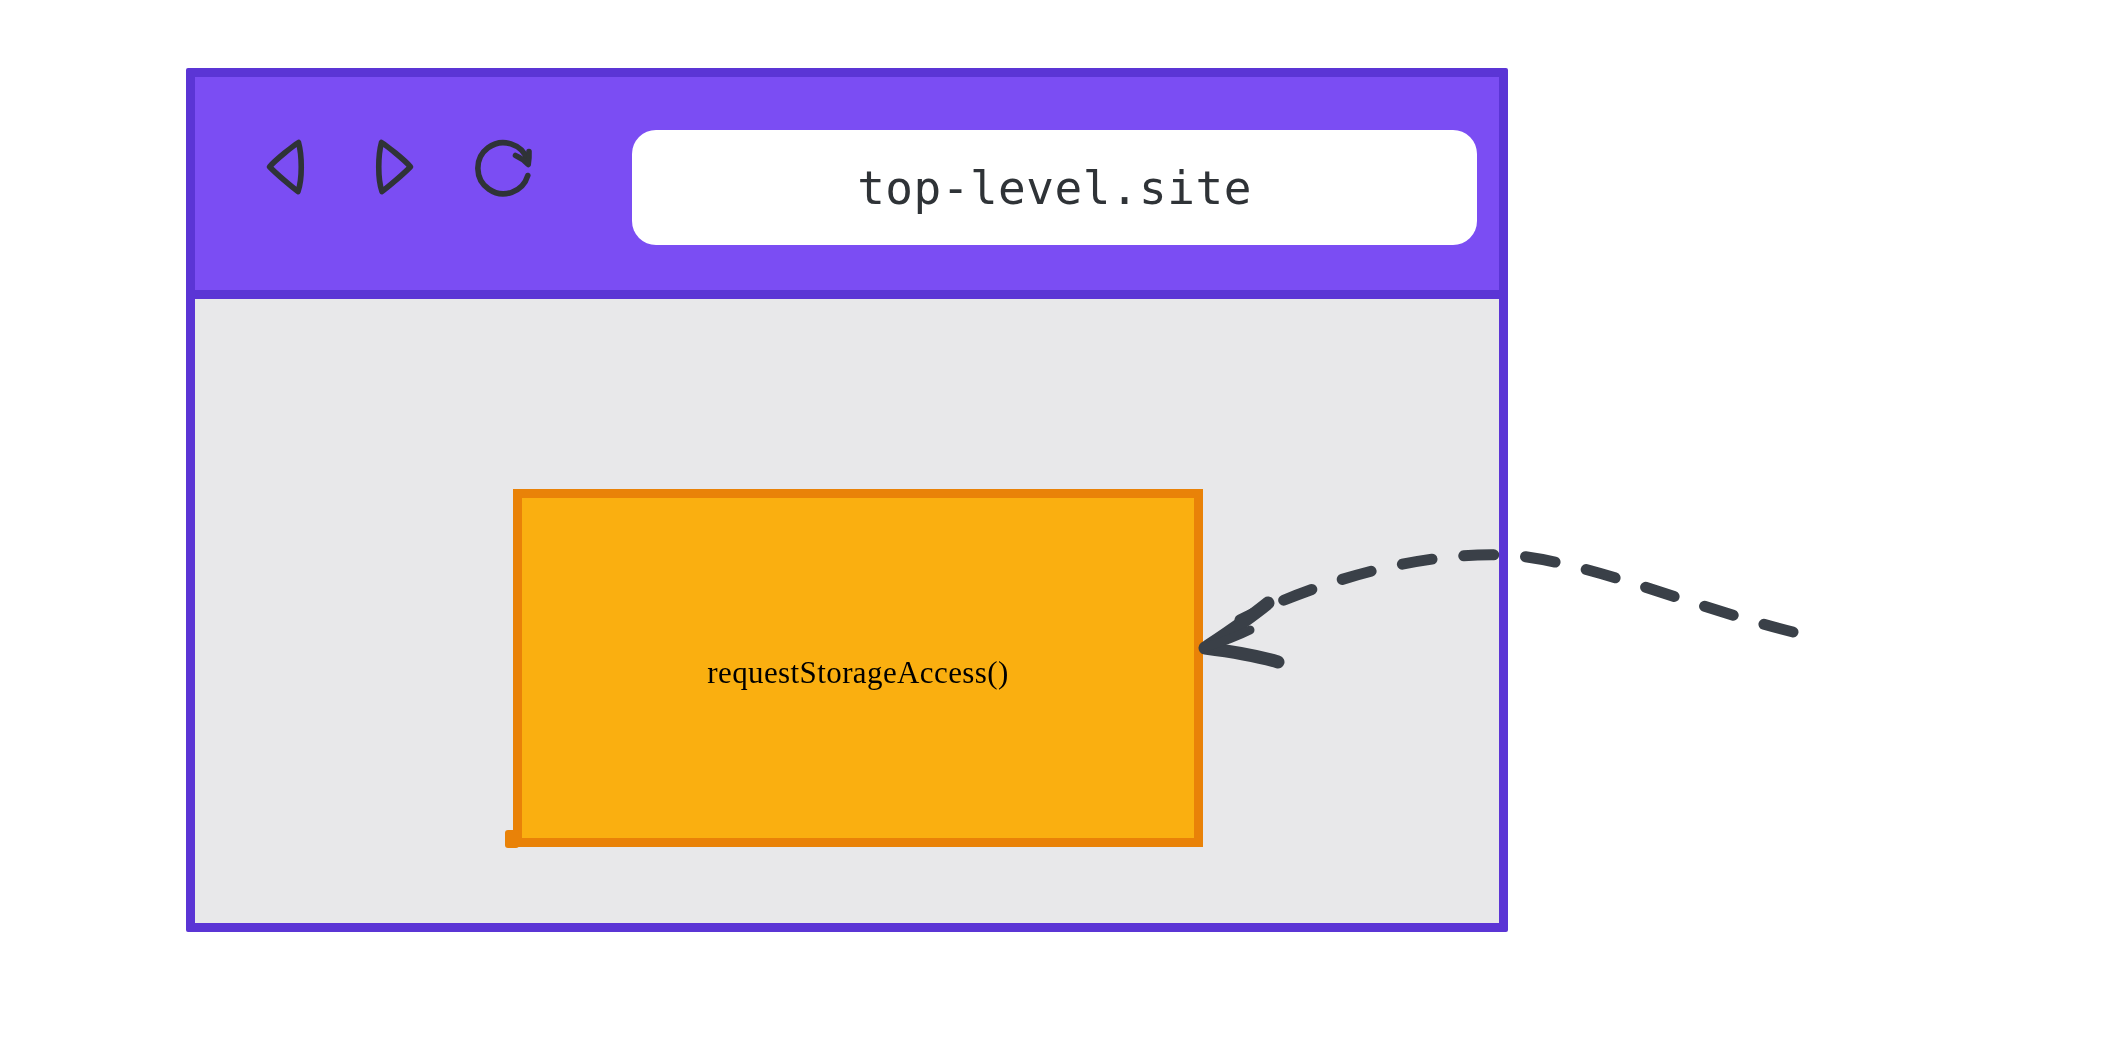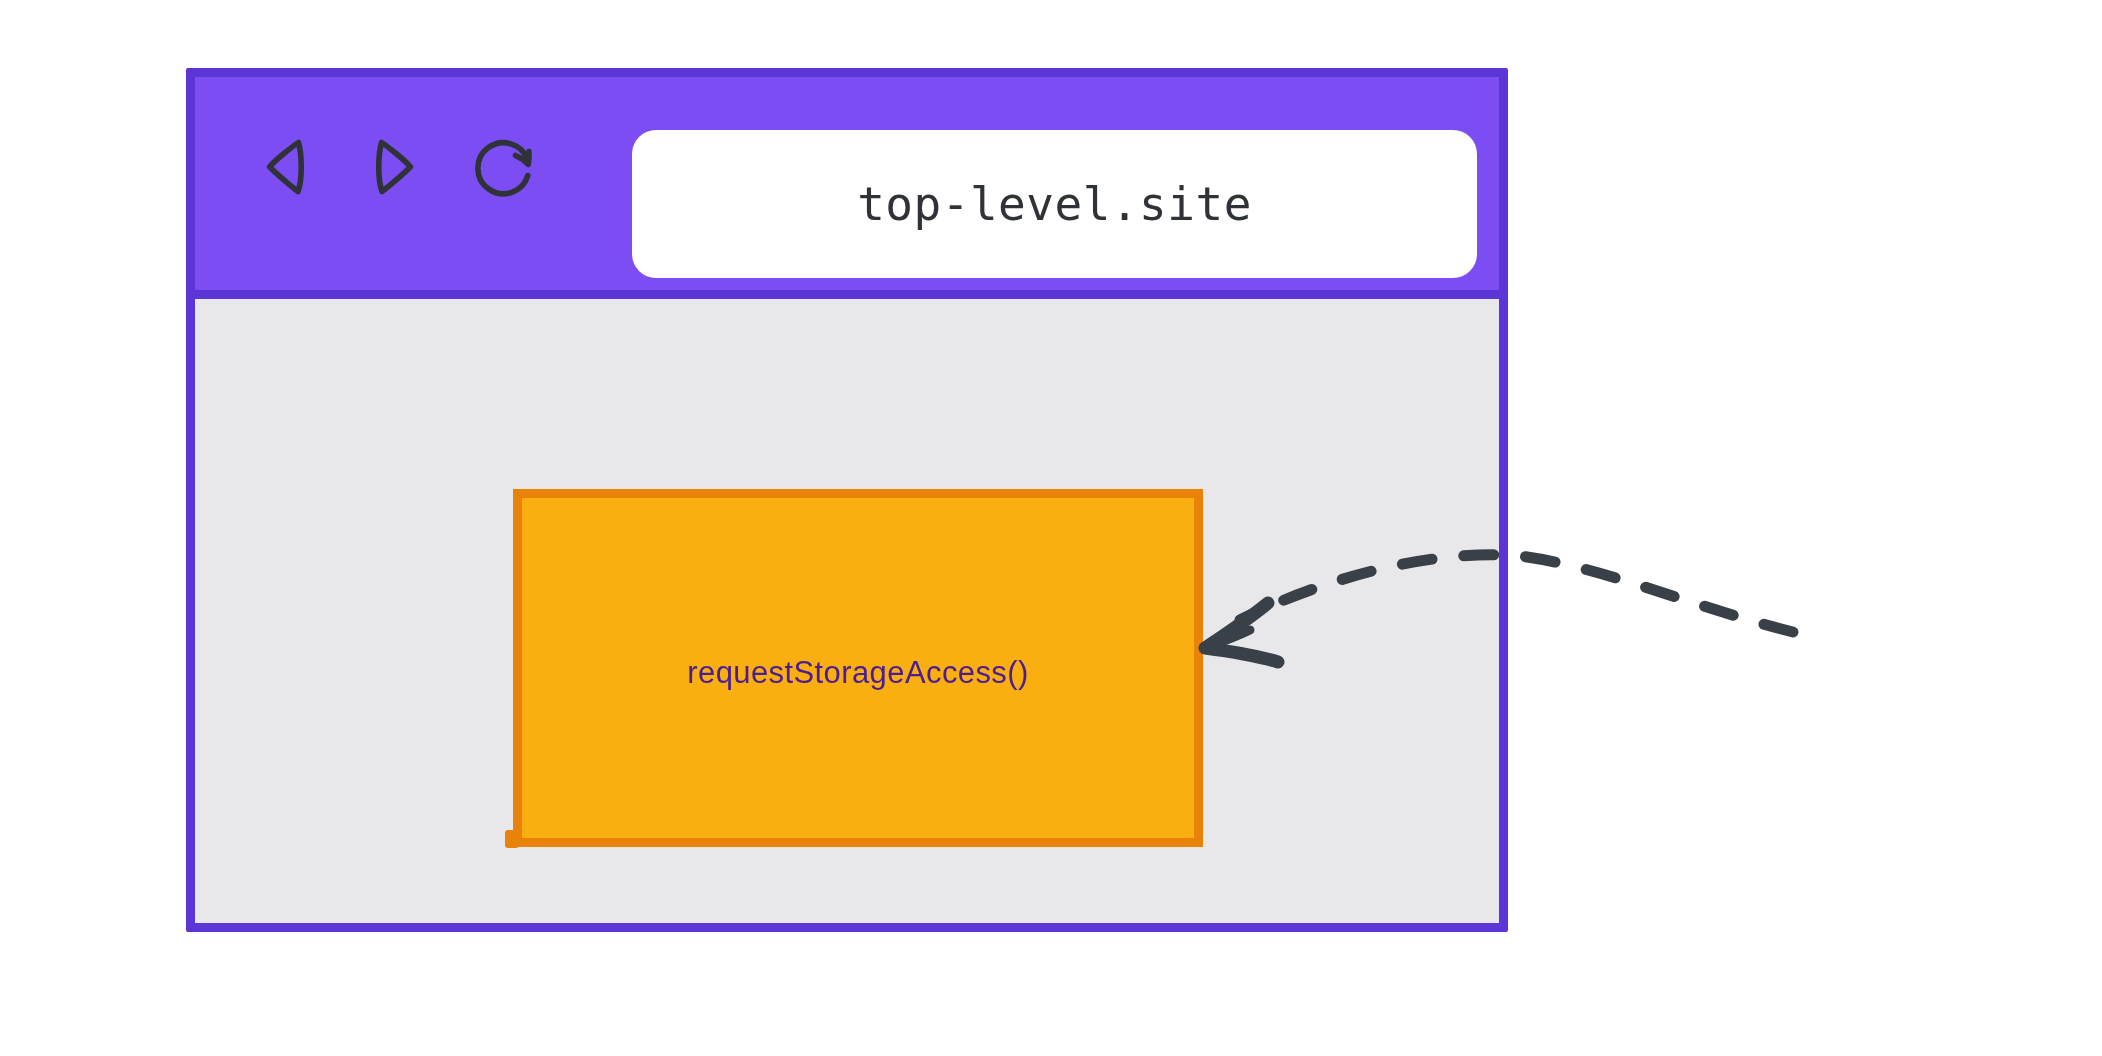--- a/index.html
+++ b/index.html
@@ -68,21 +68,21 @@
     height: 76px;
     display: block;
     line-height: 0;
   }
 
   .url-bar {
     position: absolute;
     left: 437px;
     top: 53px;
     width: 845px;
-    height: 148px;
+    height: 115px;
     background: #FFFFFF;
     border-radius: 24px;
     display: flex;
     align-items: center;
     justify-content: center;
   }
   .url-text {
     font-family: "DejaVu Sans Mono", "Liberation Mono", monospace;
     font-size: 46px;
     color: #2F3337;
@@ -108,23 +108,23 @@
     width: 690px;
     height: 358px;
     box-sizing: border-box;
     background: #FAAF10;
     border: 9px solid #E98208;
     display: flex;
     align-items: center;
     justify-content: center;
   }
   .embedded-frame-label {
-    font-family: Liberation Sans, sans-serif;
+    font-family: Liberation Serif, serif;
     font-size: 31px;
-    color: #4c1d95;
+    color: #000000;
     letter-spacing: 0.4px;
     white-space: nowrap;
     user-select: none;
     margin-top: 10px;
   }
 
   
   .frame-overshoot {
     position: absolute;
     left: 505px;

